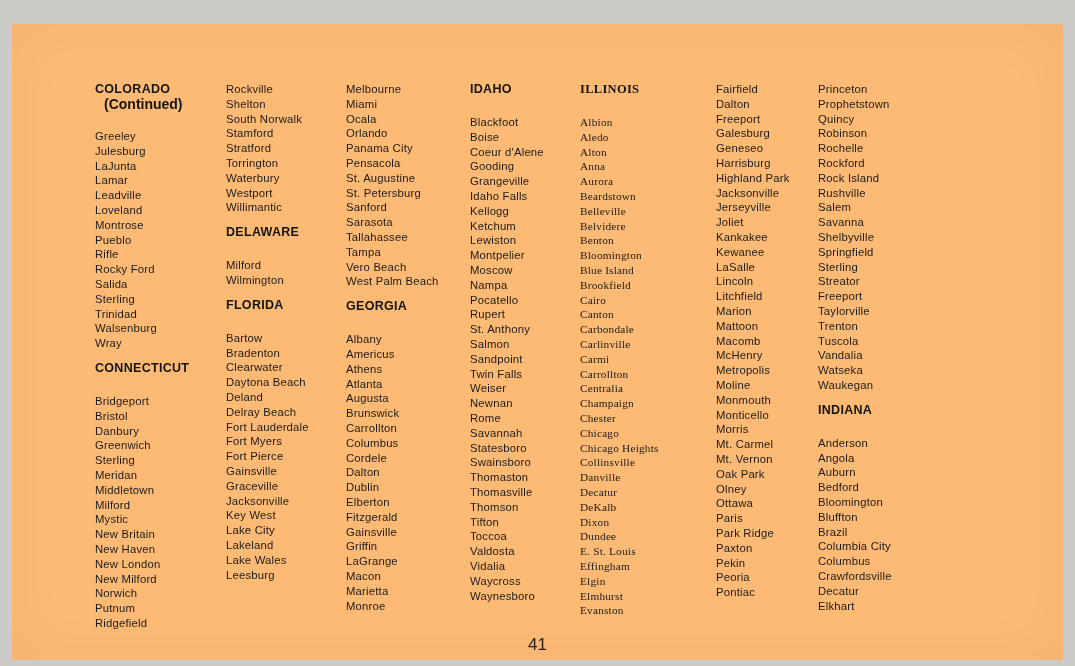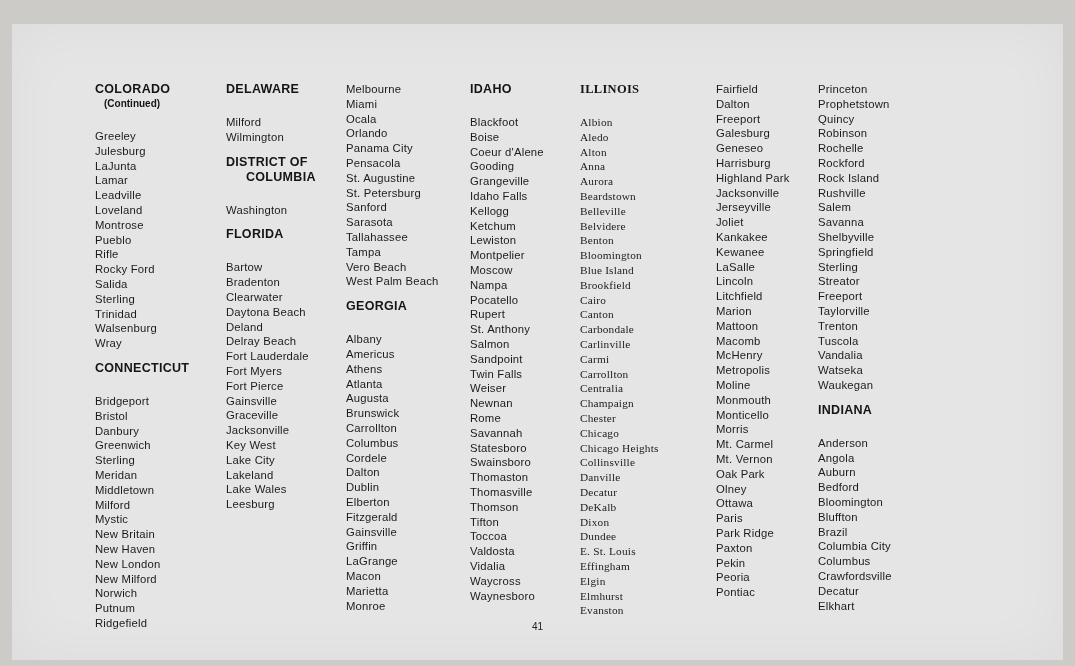--- a/index.html
+++ b/index.html
@@ -6,21 +6,21 @@
   html, body { width:1075px; height:666px; }
   body {
     background:#cccbc7;
     font-family:"Liberation Sans", sans-serif;
     position:relative;
     overflow:hidden;
   }
   .page {
     position:absolute;
     top:24px; left:12px; right:12px; bottom:6px;
-    background:#e5e5e5;
+    background:#fdba74;
     box-shadow: inset 0 0 60px rgba(0,0,0,0.04);
   }
   .columns {
     position:absolute;
     top:58px; left:83px;
     display:flex;
     align-items:flex-start;
   }
   .col { flex:0 0 auto; }
   .col:nth-child(1){ width:131px; }
@@ -35,40 +35,40 @@
   .heading {
     font-weight:bold;
     font-size:12.5px;
     letter-spacing:.3px;
     line-height:15px;
     color:#141414;
   }
   .heading2 { padding-left:20px; }
   .subheading {
     font-weight:bold;
-    font-size:10px;
+    font-size:14px;
     line-height:14px;
     padding-left:9px;
     color:#141414;
   }
   .city-list { list-style:none; margin-top:18px; }
   .section:not(.has-heading) > .city-list { margin-top:0; }
   .city-list li {
     font-size:11.3px;
     line-height:14.8px;
     letter-spacing:.2px;
     color:#1b1b1b;
     white-space:nowrap;
   }
   .page-number {
     position:absolute;
-    bottom:28px;
+    bottom:5px;
     left:50%;
     transform:translateX(-50%);
-    font-size:10px;
+    font-size:17px;
     color:#222;
   }
 </style>
 </head>
 <body>
 
 <div class="page">
   <div class="columns">
       <div class="col">
         <div class="section has-heading">
@@ -108,32 +108,38 @@
             <li>New Haven</li>
             <li>New London</li>
             <li>New Milford</li>
             <li>Norwich</li>
             <li>Putnum</li>
             <li>Ridgefield</li>
           </ul>
         </div>
       </div>
       <div class="col">
+        <div class="section">
+          <ul class="city-list">
+            <li>Rockville</li>
+            <li>Shelton</li>
+            <li>South Norwalk</li>
+            <li>Stamford</li>
+            <li>Stratford</li>
+            <li>Torrington</li>
+            <li>Waterbury</li>
+            <li>Westport</li>
+            <li>Willimantic</li>
+          </ul>
+        </div>
         <div class="section has-heading">
           <div class="heading">DELAWARE</div>
           <ul class="city-list">
             <li>Milford</li>
             <li>Wilmington</li>
-          </ul>
-        </div>
-        <div class="section has-heading">
-          <div class="heading">DISTRICT OF</div>
-          <div class="heading heading2">COLUMBIA</div>
-          <ul class="city-list">
-            <li>Washington</li>
           </ul>
         </div>
         <div class="section has-heading">
           <div class="heading">FLORIDA</div>
           <ul class="city-list">
             <li>Bartow</li>
             <li>Bradenton</li>
             <li>Clearwater</li>
             <li>Daytona Beach</li>
             <li>Deland</li>

